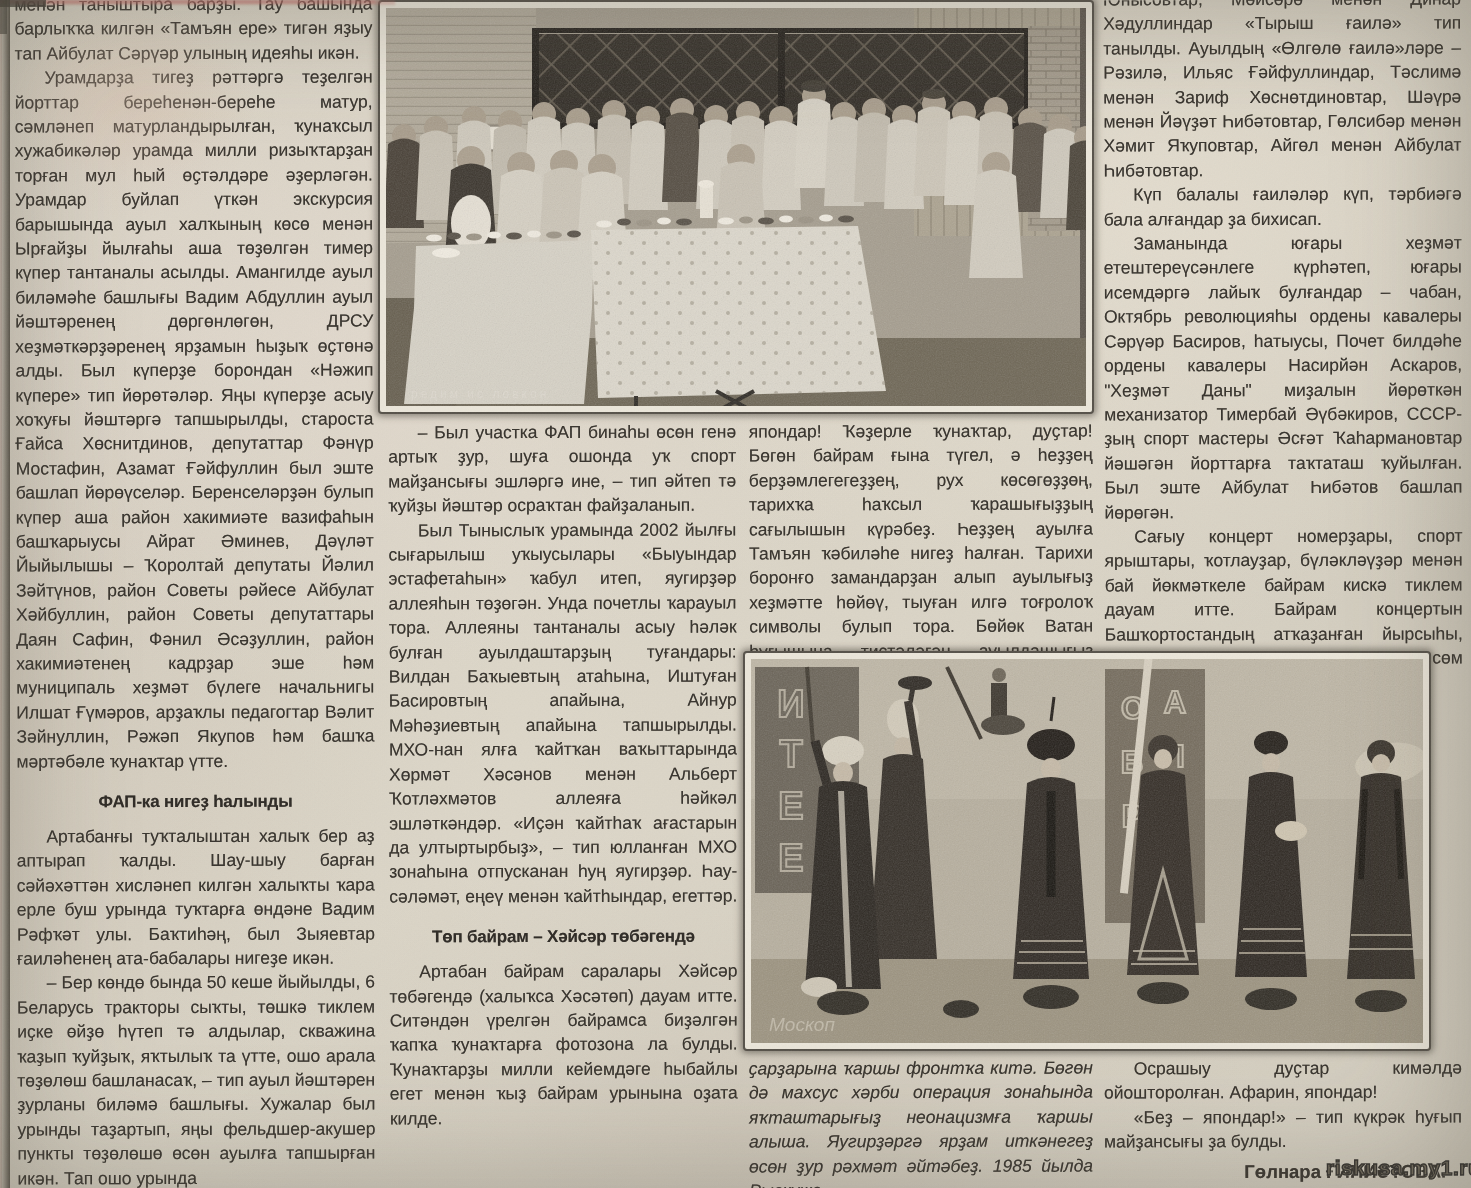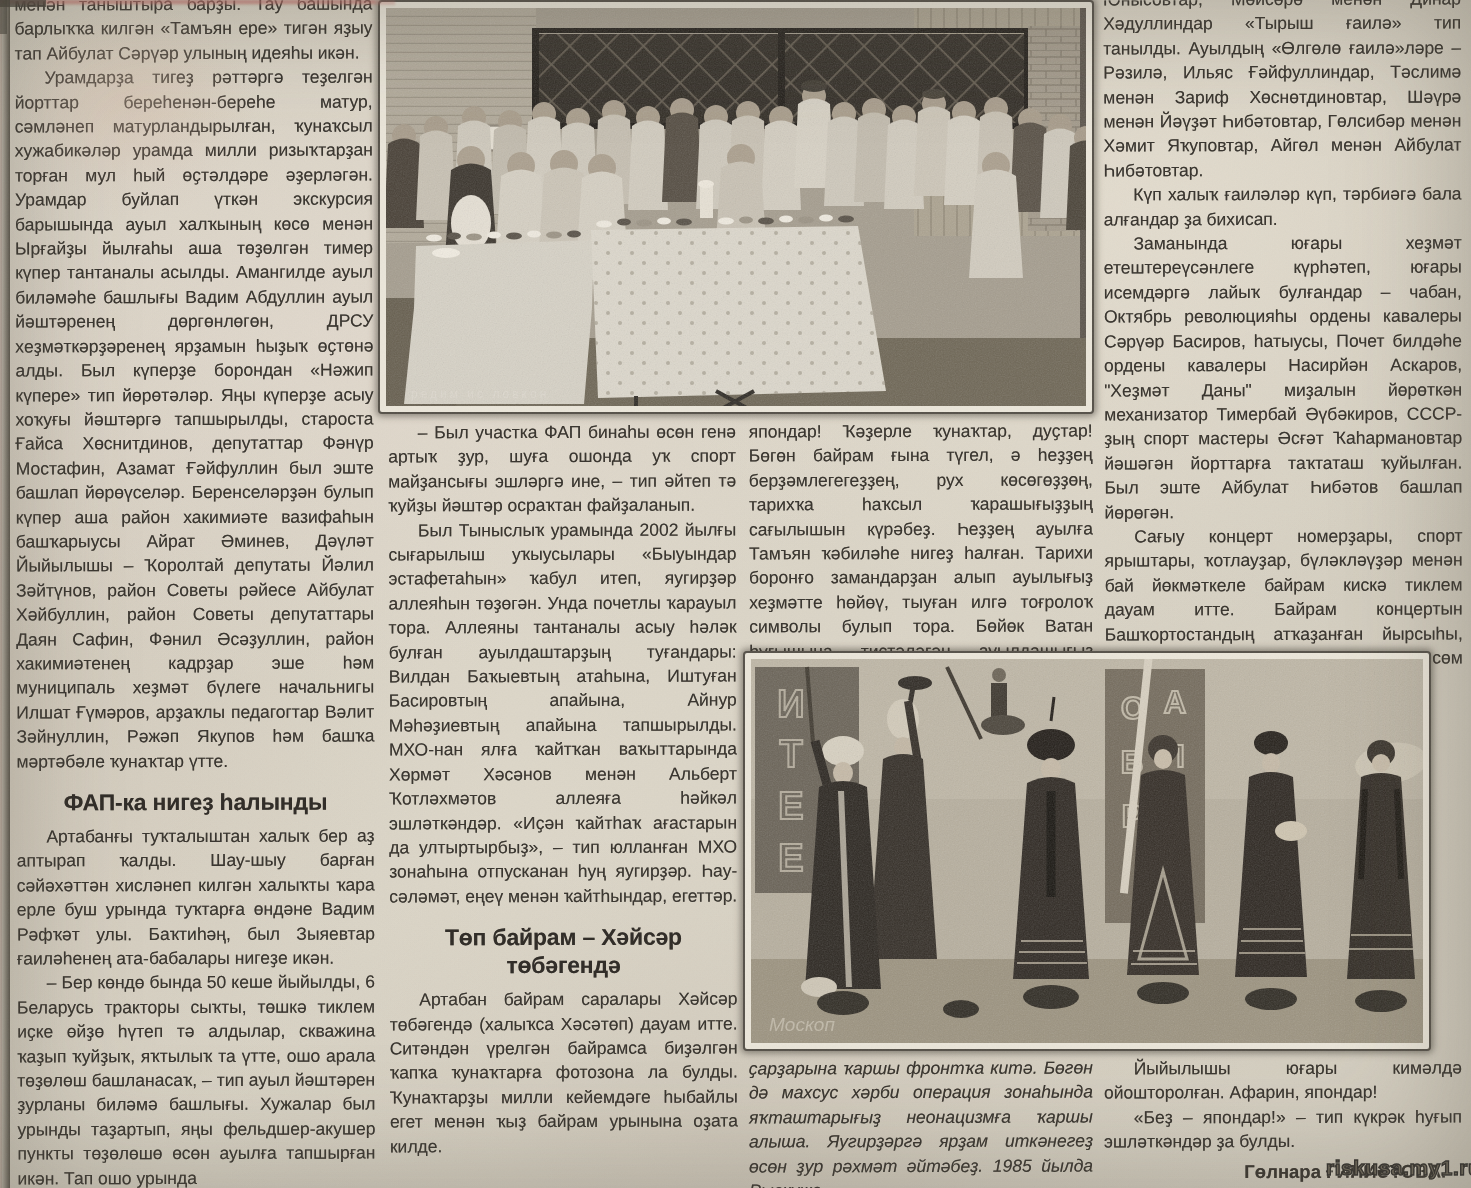--- a/index.html
+++ b/index.html
@@ -11,21 +11,21 @@
       radial-gradient(ellipse 900px 500px at 22% 28%, rgba(228,218,208,.55), rgba(0,0,0,0) 70%),
       radial-gradient(ellipse 800px 600px at 78% 18%, rgba(233,226,212,.6), rgba(0,0,0,0) 70%),
       radial-gradient(ellipse 700px 400px at 50% 95%, rgba(198,190,176,.5), rgba(0,0,0,0) 75%),
       radial-gradient(ellipse 500px 700px at 3% 60%, rgba(210,200,186,.5), rgba(0,0,0,0) 70%),
       linear-gradient(90deg,#d5cfc1 0%,#dcd6c8 35%,#d9d3c5 70%,#d2ccbe 100%);}
   .col{position:absolute;font-size:17.5px;line-height:24.4px;color:#38342e;
        text-align:justify;z-index:2;transform:rotate(-0.15deg);
        text-shadow:0 0 .6px rgba(56,52,46,.55);}
   .col p{margin:0;text-indent:1.7em;}
   .col p.noind{text-indent:0;}
-  .col h2{font-size:23px;line-height:28px;text-align:center;margin:15px 0 8px;
+  .col h2{font-size:17px;line-height:28px;text-align:center;margin:15px 0 8px;
           letter-spacing:-.2px;color:#2f2b26;}
   .cutwrap{overflow:hidden;}
   .cutwrap .cut{margin-top:-8px;}
   .byline{font-weight:bold;text-align:right;padding-right:16px;margin-top:6px;
           font-size:18.5px;}
   .photo{position:absolute;z-index:5;box-sizing:border-box;
          border:6px solid #eae5d9;border-radius:2px;
          box-shadow:0 0 0 2px #57524a,0 0 7px 4px rgba(58,53,46,.55);
          overflow:hidden;background:#8f887b;}
   .photo svg{display:block;}
@@ -76,28 +76,28 @@
   </div>
 
   <div class="col" style="left:749px;top:1056px;width:344px;font-style:italic;">
     <p class="noind">ҫарҙарына ҡаршы фронтҡа китә. Бөгөн дә махсус хәрби операция зонаһында яҡташтарығыҙ неонацизмға ҡаршы алыша. Яугирҙәргә ярҙам иткәнегеҙ өсөн ҙур рәхмәт әйтәбеҙ. 1985 йылда Рыскужа</p>
   </div>
 
   <div class="col" style="left:1104px;top:0;width:358px;">
     <div class="cutwrap">
       <p class="noind" style="margin-top:-13px;">Юнысовтар, Мөйсөрө менән Динар Хәдуллиндар «Тырыш ғаилә» тип танылды. Ауылдың «Өлгөлө ғаилә»ләре – Рәзилә, Ильяс Ғәйфуллиндар, Тәслимә менән Зариф Хөснөтдиновтар, Шәүрә менән Йәүҙәт Һибәтовтар, Гөлсибәр менән Хәмит Яҡуповтар, Айгөл менән Айбулат Һибәтовтар.</p>
     </div>
-    <p>Күп халыҡ ғаиләләр күп, тәрбиәгә бала алғандар ҙа бихисап.</p>
+    <p>Күп балалы ғаиләләр күп, тәрбиәгә бала алғандар ҙа бихисап.</p>
     <p>Заманында юғары хеҙмәт етештереүсәнлеге күрһәтеп, юғары исемдәргә лайыҡ булғандар – чабан, Октябрь революцияһы ордены кавалеры Сәрүәр Басиров, һатыусы, Почет билдәһе ордены кавалеры Насирйән Аскаров, "Хеҙмәт Даны" миҙалын йөрөткән механизатор Тимербай Әүбәкиров, СССР-ҙың спорт мастеры Әсғәт Ҡаһармановтар йәшәгән йорттарға таҡтаташ ҡуйылған. Был эште Айбулат Һибәтов башлап йөрөгән.</p>
     <p>Сағыу концерт номерҙары, спорт ярыштары, ҡотлауҙар, бүләкләүҙәр менән бай йөкмәткеле байрам кискә тиклем дауам итте. Байрам концертын Башҡортостандың атҡаҙанған йырсыһы, «Ете ҡыҙ» проекты ағзаһы Гөлсөм Бикбулатова биҙәне.</p>
   </div>
 
   <div class="col" style="left:1104px;top:1056px;width:358px;">
-    <p>Йыйылышы юғары кимәлдә ойошторолған. Афарин, япондар!</p>
-    <p>«Беҙ – япондар!» – тип күкрәк һуғып эшләткәндәр ҙа булды.</p>
+    <p>Осрашыу дуҫтар кимәлдә ойошторолған. Афарин, япондар!</p>
+    <p>«Беҙ – япондар!» – тип күкрәк һуғып майҙансығы ҙа булды.</p>
     <div class="byline">Гөлнара ҒИНИӘТОВА.</div>
   </div>
 
   <div class="photo" style="left:380px;top:2px;width:712px;height:410px;">
     <svg width="700" height="398" viewBox="0 0 700 398" xmlns="http://www.w3.org/2000/svg">
       <defs>
         <pattern id="lat" width="26" height="26" patternUnits="userSpaceOnUse" patternTransform="rotate(45)">
           <rect width="26" height="26" fill="none"></rect>
           <path d="M0,0 L0,26 M0,0 L26,0" stroke="#6e6557" stroke-width="3.5" fill="none"></path>
         </pattern>

